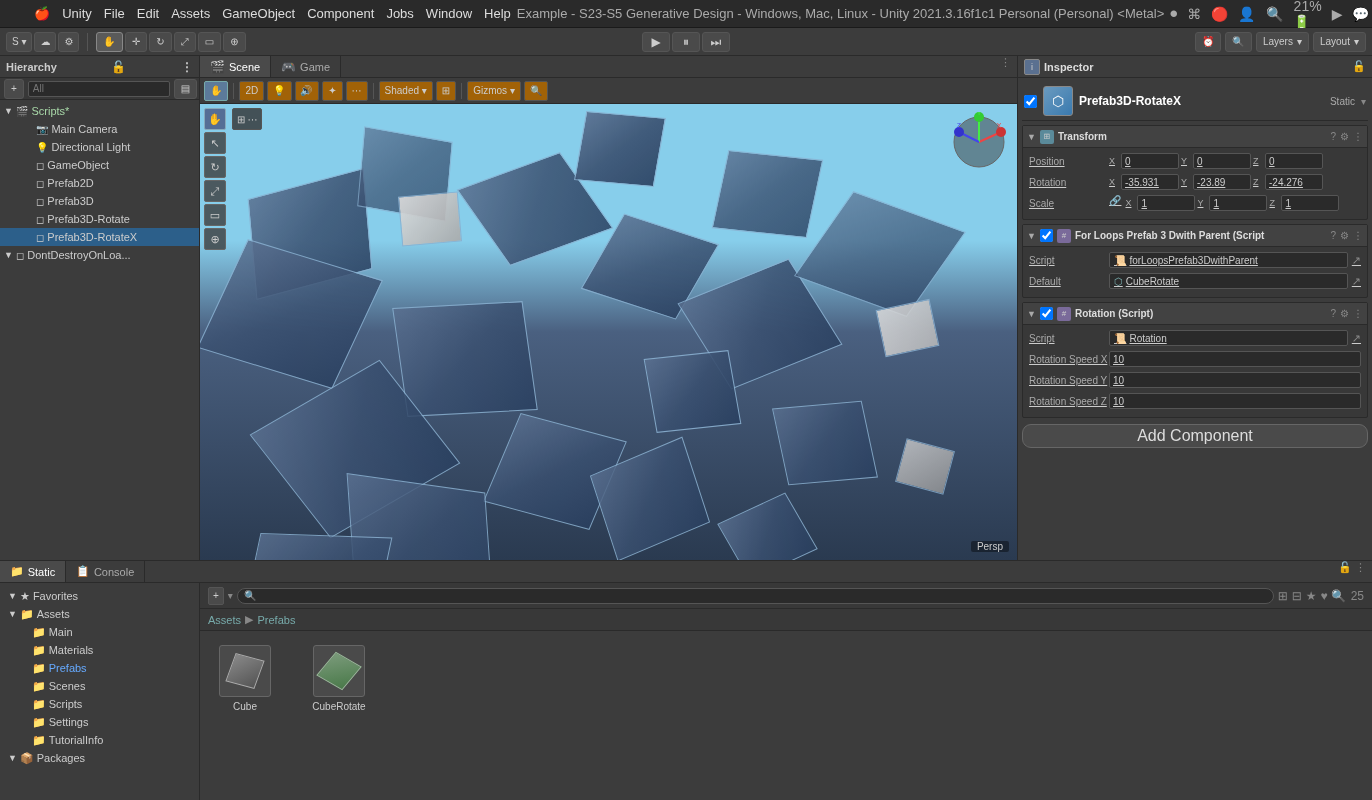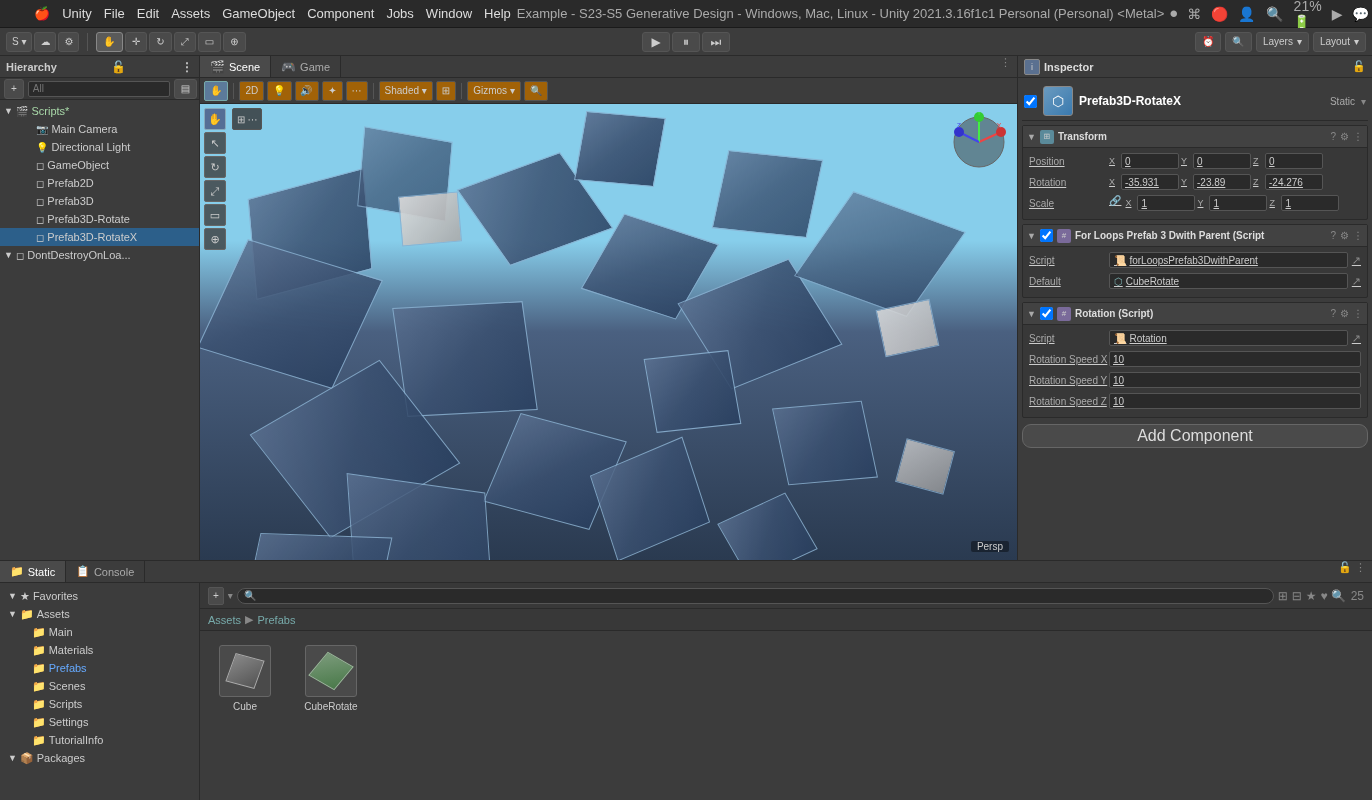--- a/index.html
+++ b/index.html
@@ -611,21 +611,21 @@
       gap: 4px;
       font-size: 11px;
     }
     .breadcrumb-item { color: #7aa; cursor: pointer; }
     .breadcrumb-sep { color: #888; }
 
     .file-grid {
       flex: 1;
       display: flex;
       flex-wrap: wrap;
-      gap: 16px;
+      gap: 24px;
       padding: 10px;
       overflow-y: auto;
       align-content: flex-start;
     }
     .file-item {
       display: flex;
       flex-direction: column;
       align-items: center;
       gap: 4px;
       cursor: pointer;

